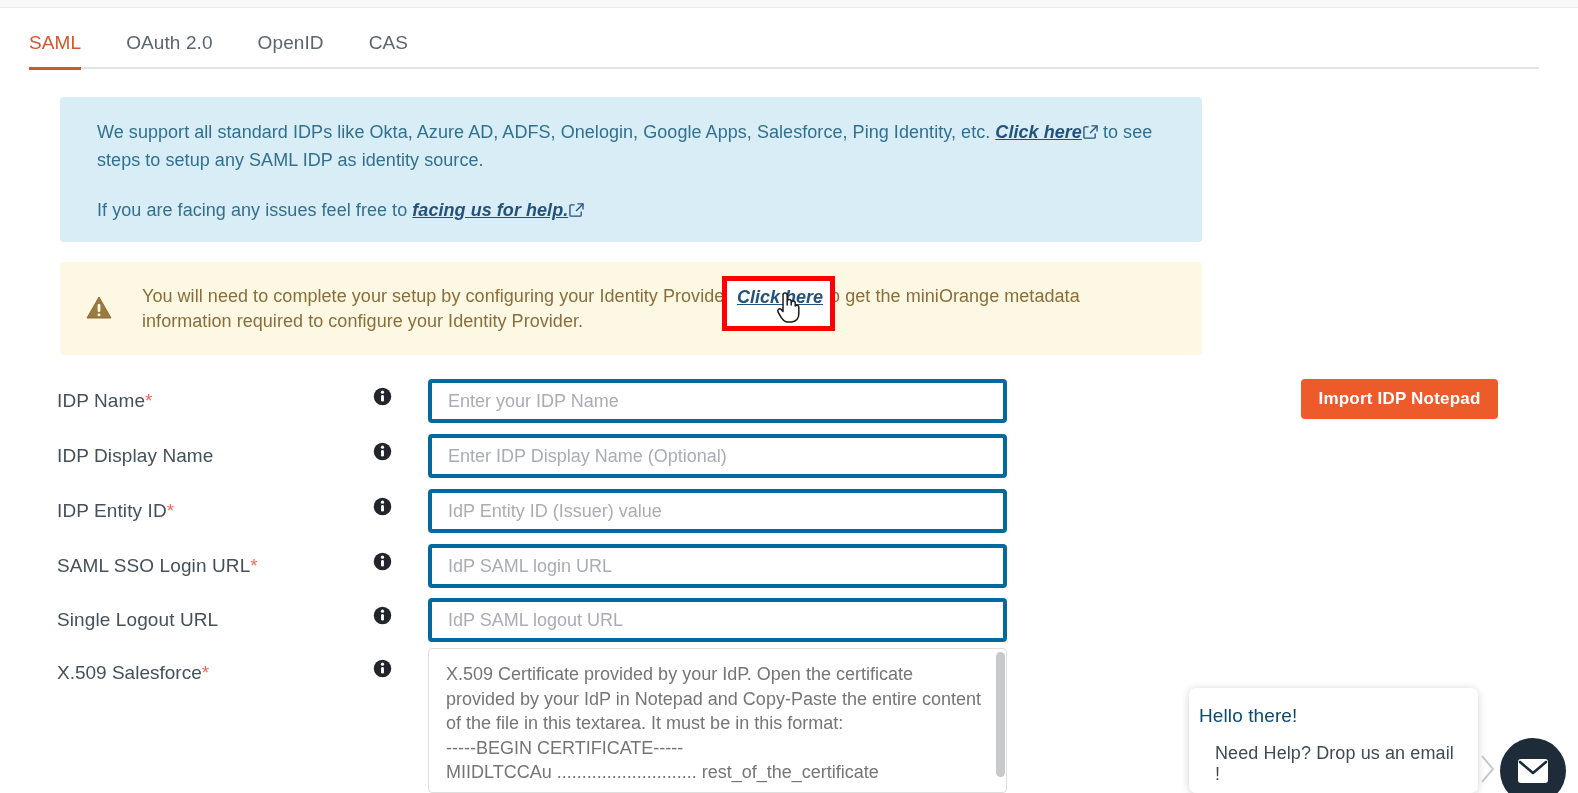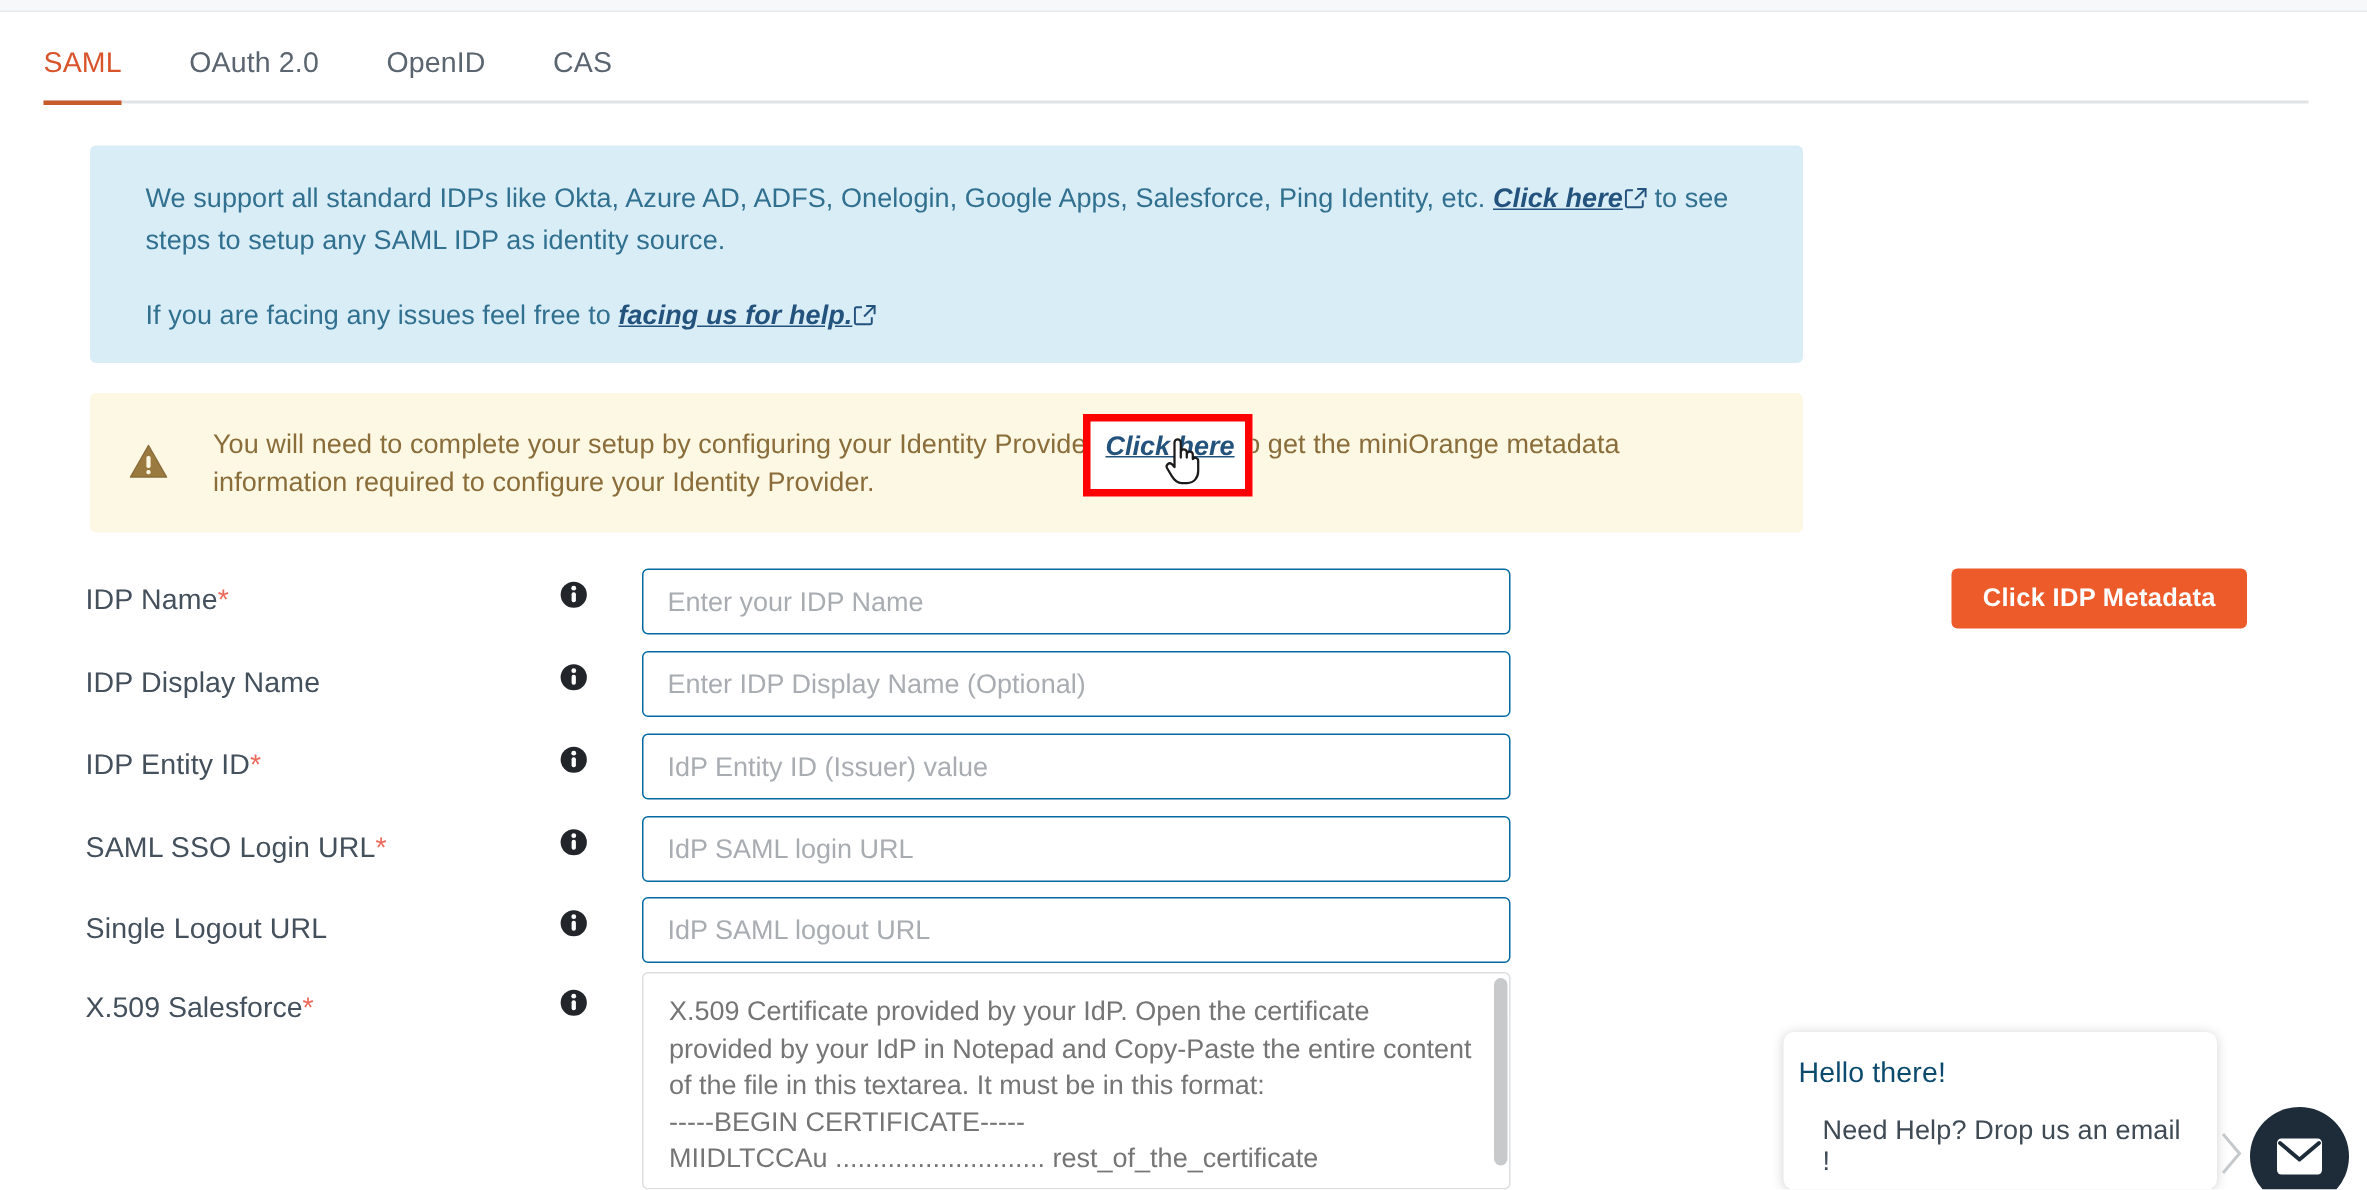--- a/index.html
+++ b/index.html
@@ -152,21 +152,21 @@
   }
   .req { color: #ec6a5c; }
   .info-ico {
     position: absolute; left: 316px; top: 8px;
     width: 19px; height: 19px;
   }
   .field {
     position: absolute;
     left: 371px; top: 0;
     width: 579px; height: 44px;
-    border: 1px solid #0369a1;
+    border: 4px solid #0369a1;
     border-radius: 4px;
     background: #fff;
     font-size: 18px;
     color: #44505c;
     padding: 0 16px;
     font-family: "Liberation Sans", sans-serif;
     outline: none;
   }
   .field::placeholder { color: #a9adb2; }
 
@@ -373,21 +373,21 @@
       <div class="ta-wrap">
         <textarea class="ta" placeholder="X.509 Certificate provided by your IdP. Open the certificate provided by your IdP in Notepad and Copy-Paste the entire content of the file in this textarea. It must be in this format:
 -----BEGIN CERTIFICATE-----
 MIIDLTCCAu ............................ rest_of_the_certificate ............................" style=""></textarea>
         <div class="ta-scroll"></div>
       </div>
     </div>
 
   </div>
 
-  <button class="import-btn">Click IDP Metadata</button>
+  <button class="import-btn">Import IDP Notepad</button>
 
   <div class="chat-bubble">
     <p class="l1">Hello there!</p>
     <p class="l2">Need Help? Drop us an email !</p>
   </div>
   <div class="chat-arrow">
     <svg width="20" height="34" viewBox="0 0 20 34">
         <path d="M4 4 L15 17 L4 30" fill="none" stroke="#c6c9cc" stroke-width="2"></path>
       </svg>
   </div>

